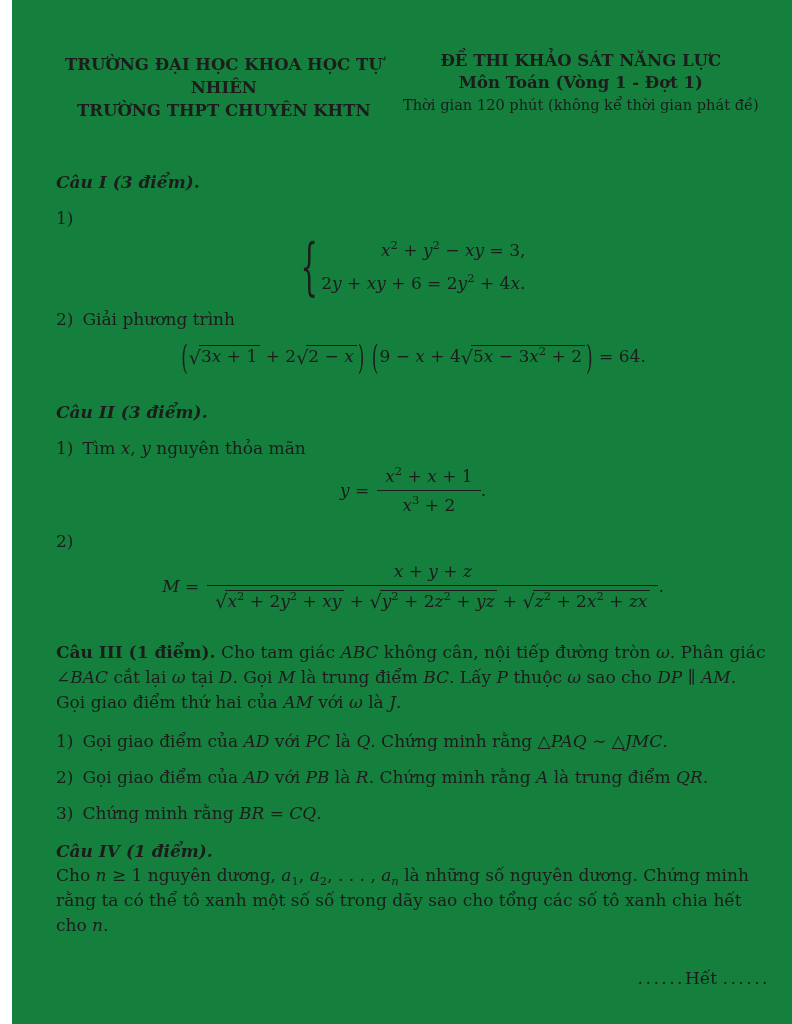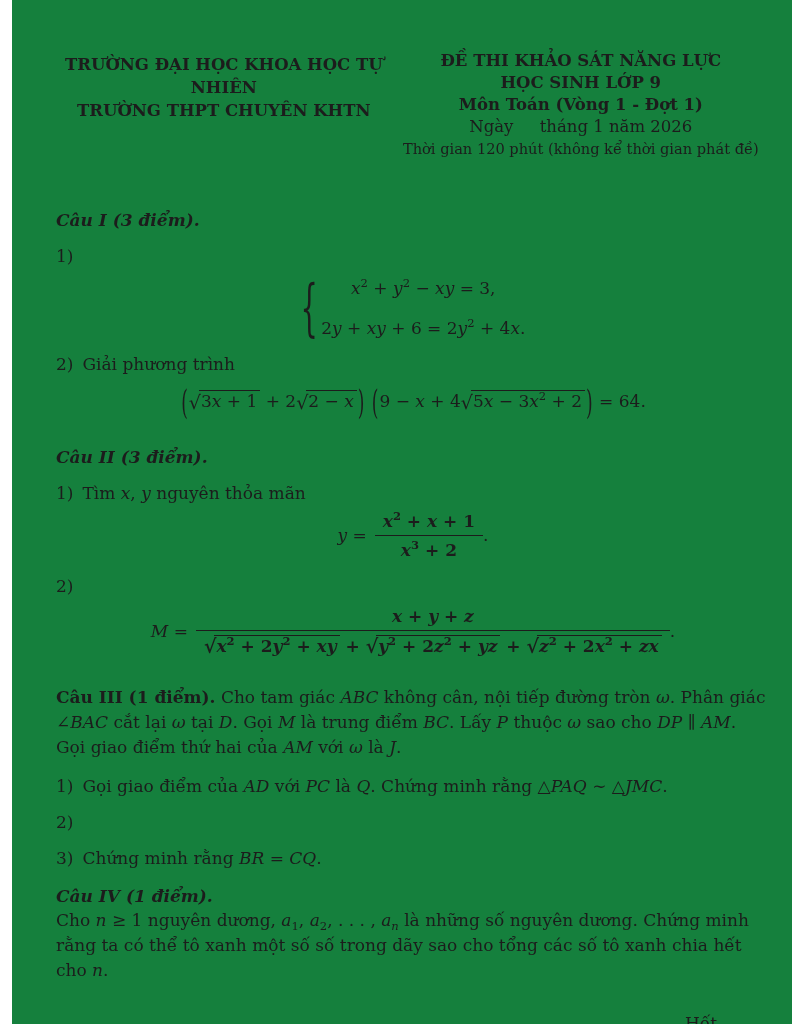--- a/index.html
+++ b/index.html
@@ -29,34 +29,34 @@
 
   
   .sec-heading { font-weight:bold; font-size:17px; margin-top:50px;font-style:italic; }
   .item { display:flex; margin-top:16px; }
   .item-label { margin-right:9px; }
   .display { text-align:center; margin:12px 0 16px 0; }
 
   
   .sys { display:inline-flex; align-items:center; }
   .brace { display:inline-block; font-size:26px; transform:scaleY(2.35) scaleX(1.05); transform-origin:center; margin-right:4px; font-weight:400; }
-  .sys-lines { display:inline-flex; flex-direction:column; text-align:center; gap:20px; }
+  .sys-lines { display:inline-flex; flex-direction:column; text-align:right; gap:13px; }
 
   
   .sq { white-space:nowrap; }
   .sq .r { display:inline-block; font-size:1.12em; vertical-align:-0.08em; margin-right:-2px; }
   .ol { display:inline-block; border-top:1.5px solid #1c1c1c; padding:0 3px 0 2px; }
 
   
   .bp { display:inline-block; transform:scaleY(1.95); vertical-align:-1px; padding:0 1px; font-weight:300; }
 
   
   .eqrow { display:inline-flex; align-items:center; }
   .eqrow .pre { margin-right:8px; }
-  .frac { display:inline-block; text-align:center; vertical-align:middle;font-weight:bold; }
+  .frac { display:inline-block; text-align:center; vertical-align:middle; }
   .fnum { display:block; padding:0 8px 4px 8px; }
   .fden { display:block; border-top:1.5px solid #1c1c1c; padding:4px 8px 0 8px; }
 
   .para { margin:28px 0 0 0; line-height:25px; text-align:left; }
   .para .lead { font-weight:bold; }
   .cau4-para { margin-top:2px; line-height:25px; }
   .footer { text-align:right; margin-top:30px; font-size:17px; }
   .footer .dots { letter-spacing:2.5px; }
 </style>
 </head>
@@ -64,23 +64,21 @@
 
 <div class="page">
 
   <div class="header">
     <div class="hdr-left">
       <div>TRƯỜNG ĐẠI HỌC KHOA HỌC TỰ NHIÊN</div>
       <div>TRƯỜNG THPT CHUYÊN KHTN</div>
     </div>
     <div class="hdr-right">
       <div class="b">ĐỀ THI KHẢO SÁT NĂNG LỰC</div>
-      <div class="b">HỌC SINH LỚP 9</div>
       <div class="b">Môn Toán (Vòng 1 - Đợt 1)</div>
-      <div class="hdr-line4">Ngày &nbsp;&nbsp;&nbsp; tháng 1 năm 2026</div>
       <div class="hdr-line5">Thời gian 120 phút (không kể thời gian phát đề)</div>
     </div>
   </div>
 
   <div class="sec-heading">Câu I (3 điểm).</div>
   <div class="item">
     <span class="item-label">1)</span>
   </div>
   <div class="display">
     <span class="sys">
@@ -129,20 +127,21 @@
   <p class="para">
     <span class="lead">Câu III (1 điểm).</span>
     <span>Cho tam giác <i>ABC</i> không cân, nội tiếp đường tròn <i>ω</i>. Phân giác ∠<i>BAC</i> cắt lại <i>ω</i> tại <i>D</i>. Gọi <i>M</i> là trung điểm <i>BC</i>. Lấy <i>P</i> thuộc <i>ω</i> sao cho <i>DP</i> ∥ <i>AM</i>. Gọi giao điểm thứ hai của <i>AM</i> với <i>ω</i> là <i>J</i>.</span>
   </p>
   <div class="item">
     <span class="item-label">1)</span>
     <span>Gọi giao điểm của <i>AD</i> với <i>PC</i> là <i>Q</i>. Chứng minh rằng △<i>PAQ</i> ∼ △<i>JMC</i>.</span>
   </div>
   <div class="item">
     <span class="item-label">2)</span>
+    <span>Gọi giao điểm của <i>AD</i> với <i>PB</i> là <i>R</i>. Chứng minh rằng <i>A</i> là trung điểm <i>QR</i>.</span>
   </div>
   <div class="item">
     <span class="item-label">3)</span>
     <span>Chứng minh rằng <i>BR</i> = <i>CQ</i>.</span>
   </div>
 
   <div class="sec-heading" style="margin-top:18px;">Câu IV (1 điểm).</div>
   <div class="cau4-para">Cho <i>n</i> ≥ 1 nguyên dương, <i>a</i><sub>1</sub>, <i>a</i><sub>2</sub>, . . . , <i>a</i><sub><i>n</i></sub> là những số nguyên dương. Chứng minh rằng ta có thể tô xanh một số số trong dãy sao cho tổng các số tô xanh chia hết cho <i>n</i>.</div>
 
   <div class="footer">

